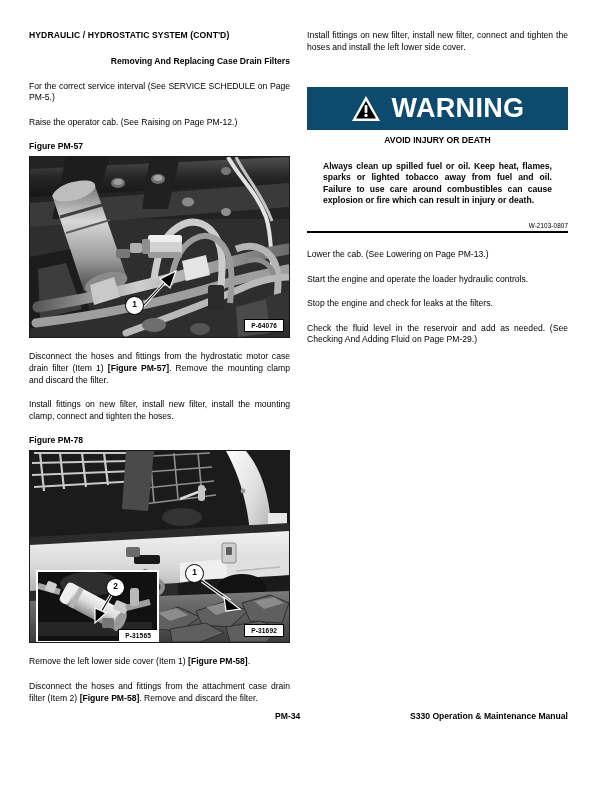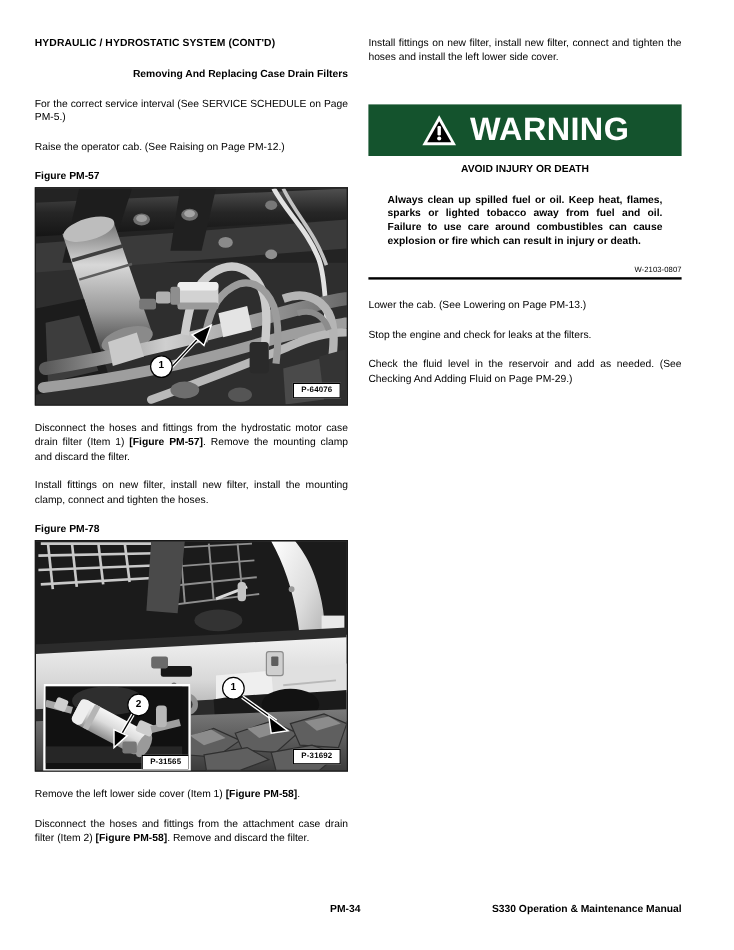--- a/index.html
+++ b/index.html
@@ -115,21 +115,21 @@
   .inset {
     position: absolute;
     border: 2.5px solid #ffffff;
     overflow: hidden;
     z-index: 4;
     background: #121212;
   }
 
   
   .warn-banner {
-    background: #14532d;
+    background: #0c4a6e;
     height: 43px;
     display: flex;
     align-items: center;
     justify-content: center;
     gap: 11px;
   }
   .warn-banner .tri { display: block; }
   .warn-banner .word {
     color: #ffffff;
     font-size: 27px;
@@ -161,21 +161,21 @@
   .warn-rule {
     border: 0;
     border-top: 2.4px solid #000000;
     margin: 2px 0 0 0;
   }
 
   
   .footer {
     position: absolute;
     left: 29px;
-    top: 752px;
+    top: 711px;
     width: 539px;
     font-size: 8.6px;
     font-weight: bold;
     display: flex;
     justify-content: space-between;
   }
   .footer .pg { margin-left: 246px; }
 </style>
 </head>
 <body>
@@ -464,20 +464,21 @@
 
       <div class="warn-code">W-2103-0807</div>
 
       <hr class="warn-rule">
     </div>
 
     <div style="height:16px"></div>
 
     <p class="body">Lower the cab. (See Lowering on Page PM-13.)</p>
 
+    <p class="body">Start the engine and operate the loader hydraulic controls.</p>
 
     <p class="body">Stop the engine and check for leaks at the filters.</p>
 
     <p class="body last">Check the fluid level in the reservoir and add as needed. (See Checking And Adding Fluid on Page PM-29.)</p>
   </div>
 
   <div class="footer">
     <span class="pg">PM-34</span>
     <span>S330 Operation &amp; Maintenance Manual</span>
   </div>

